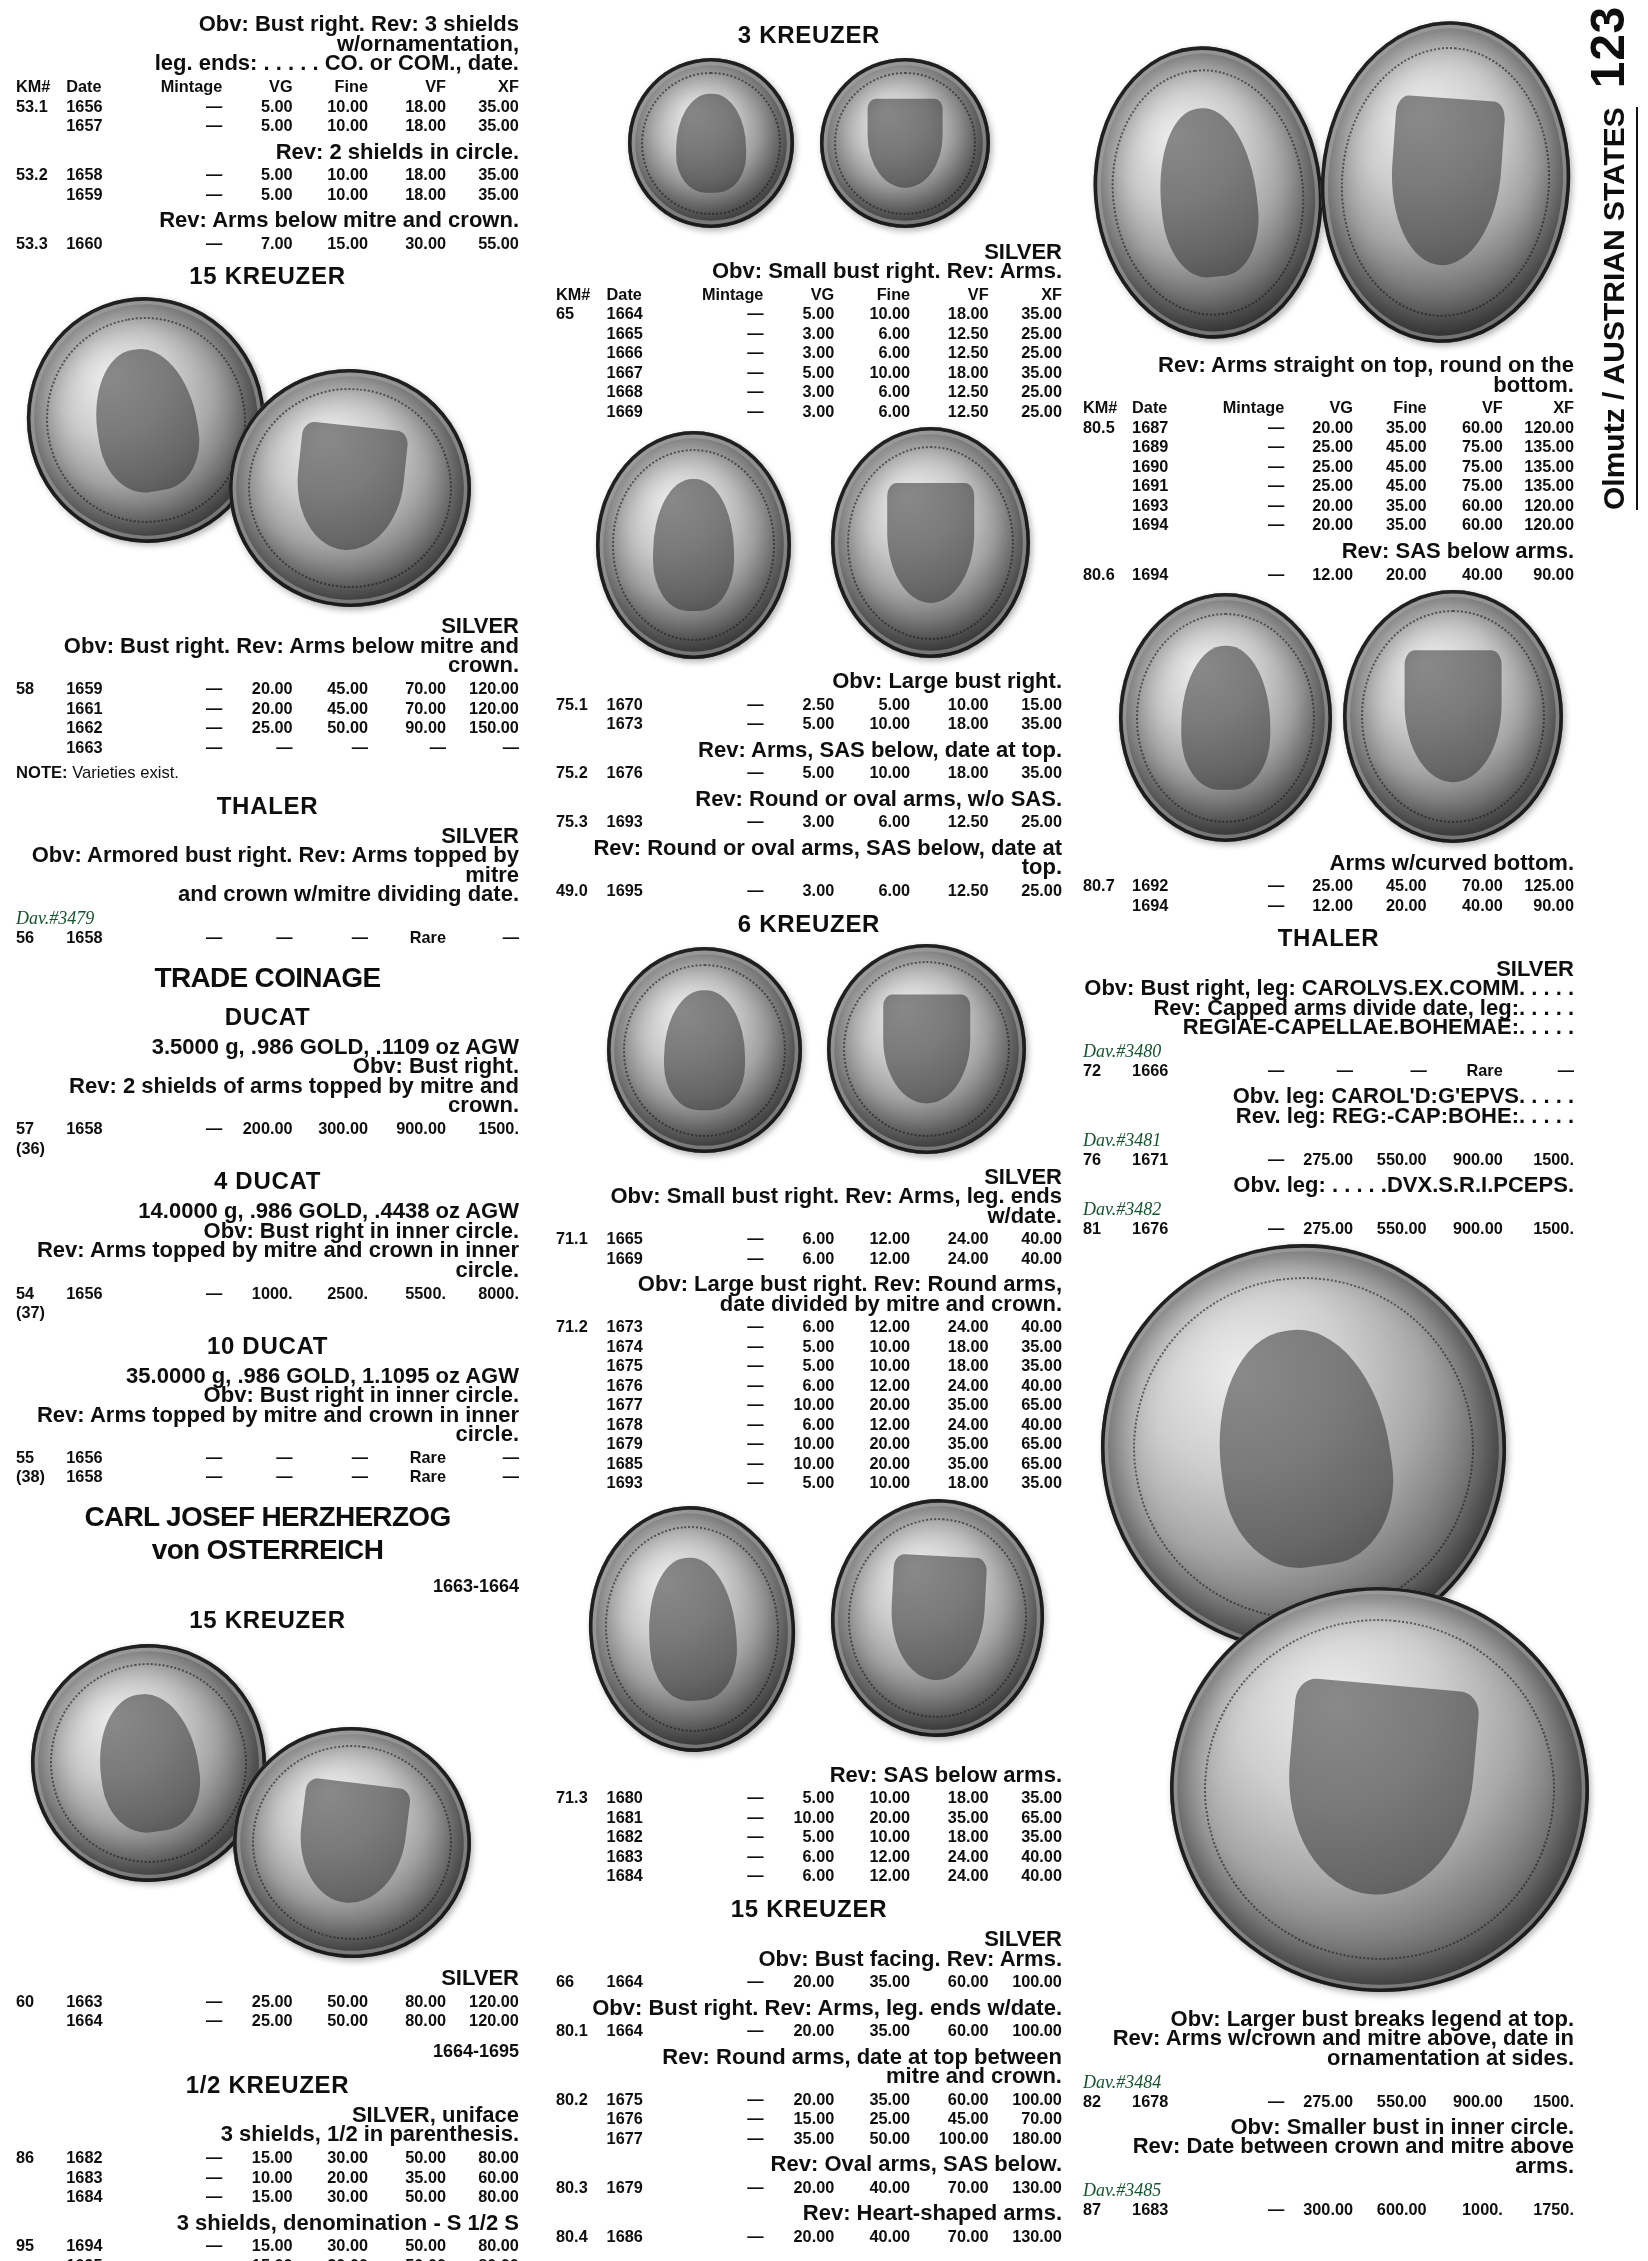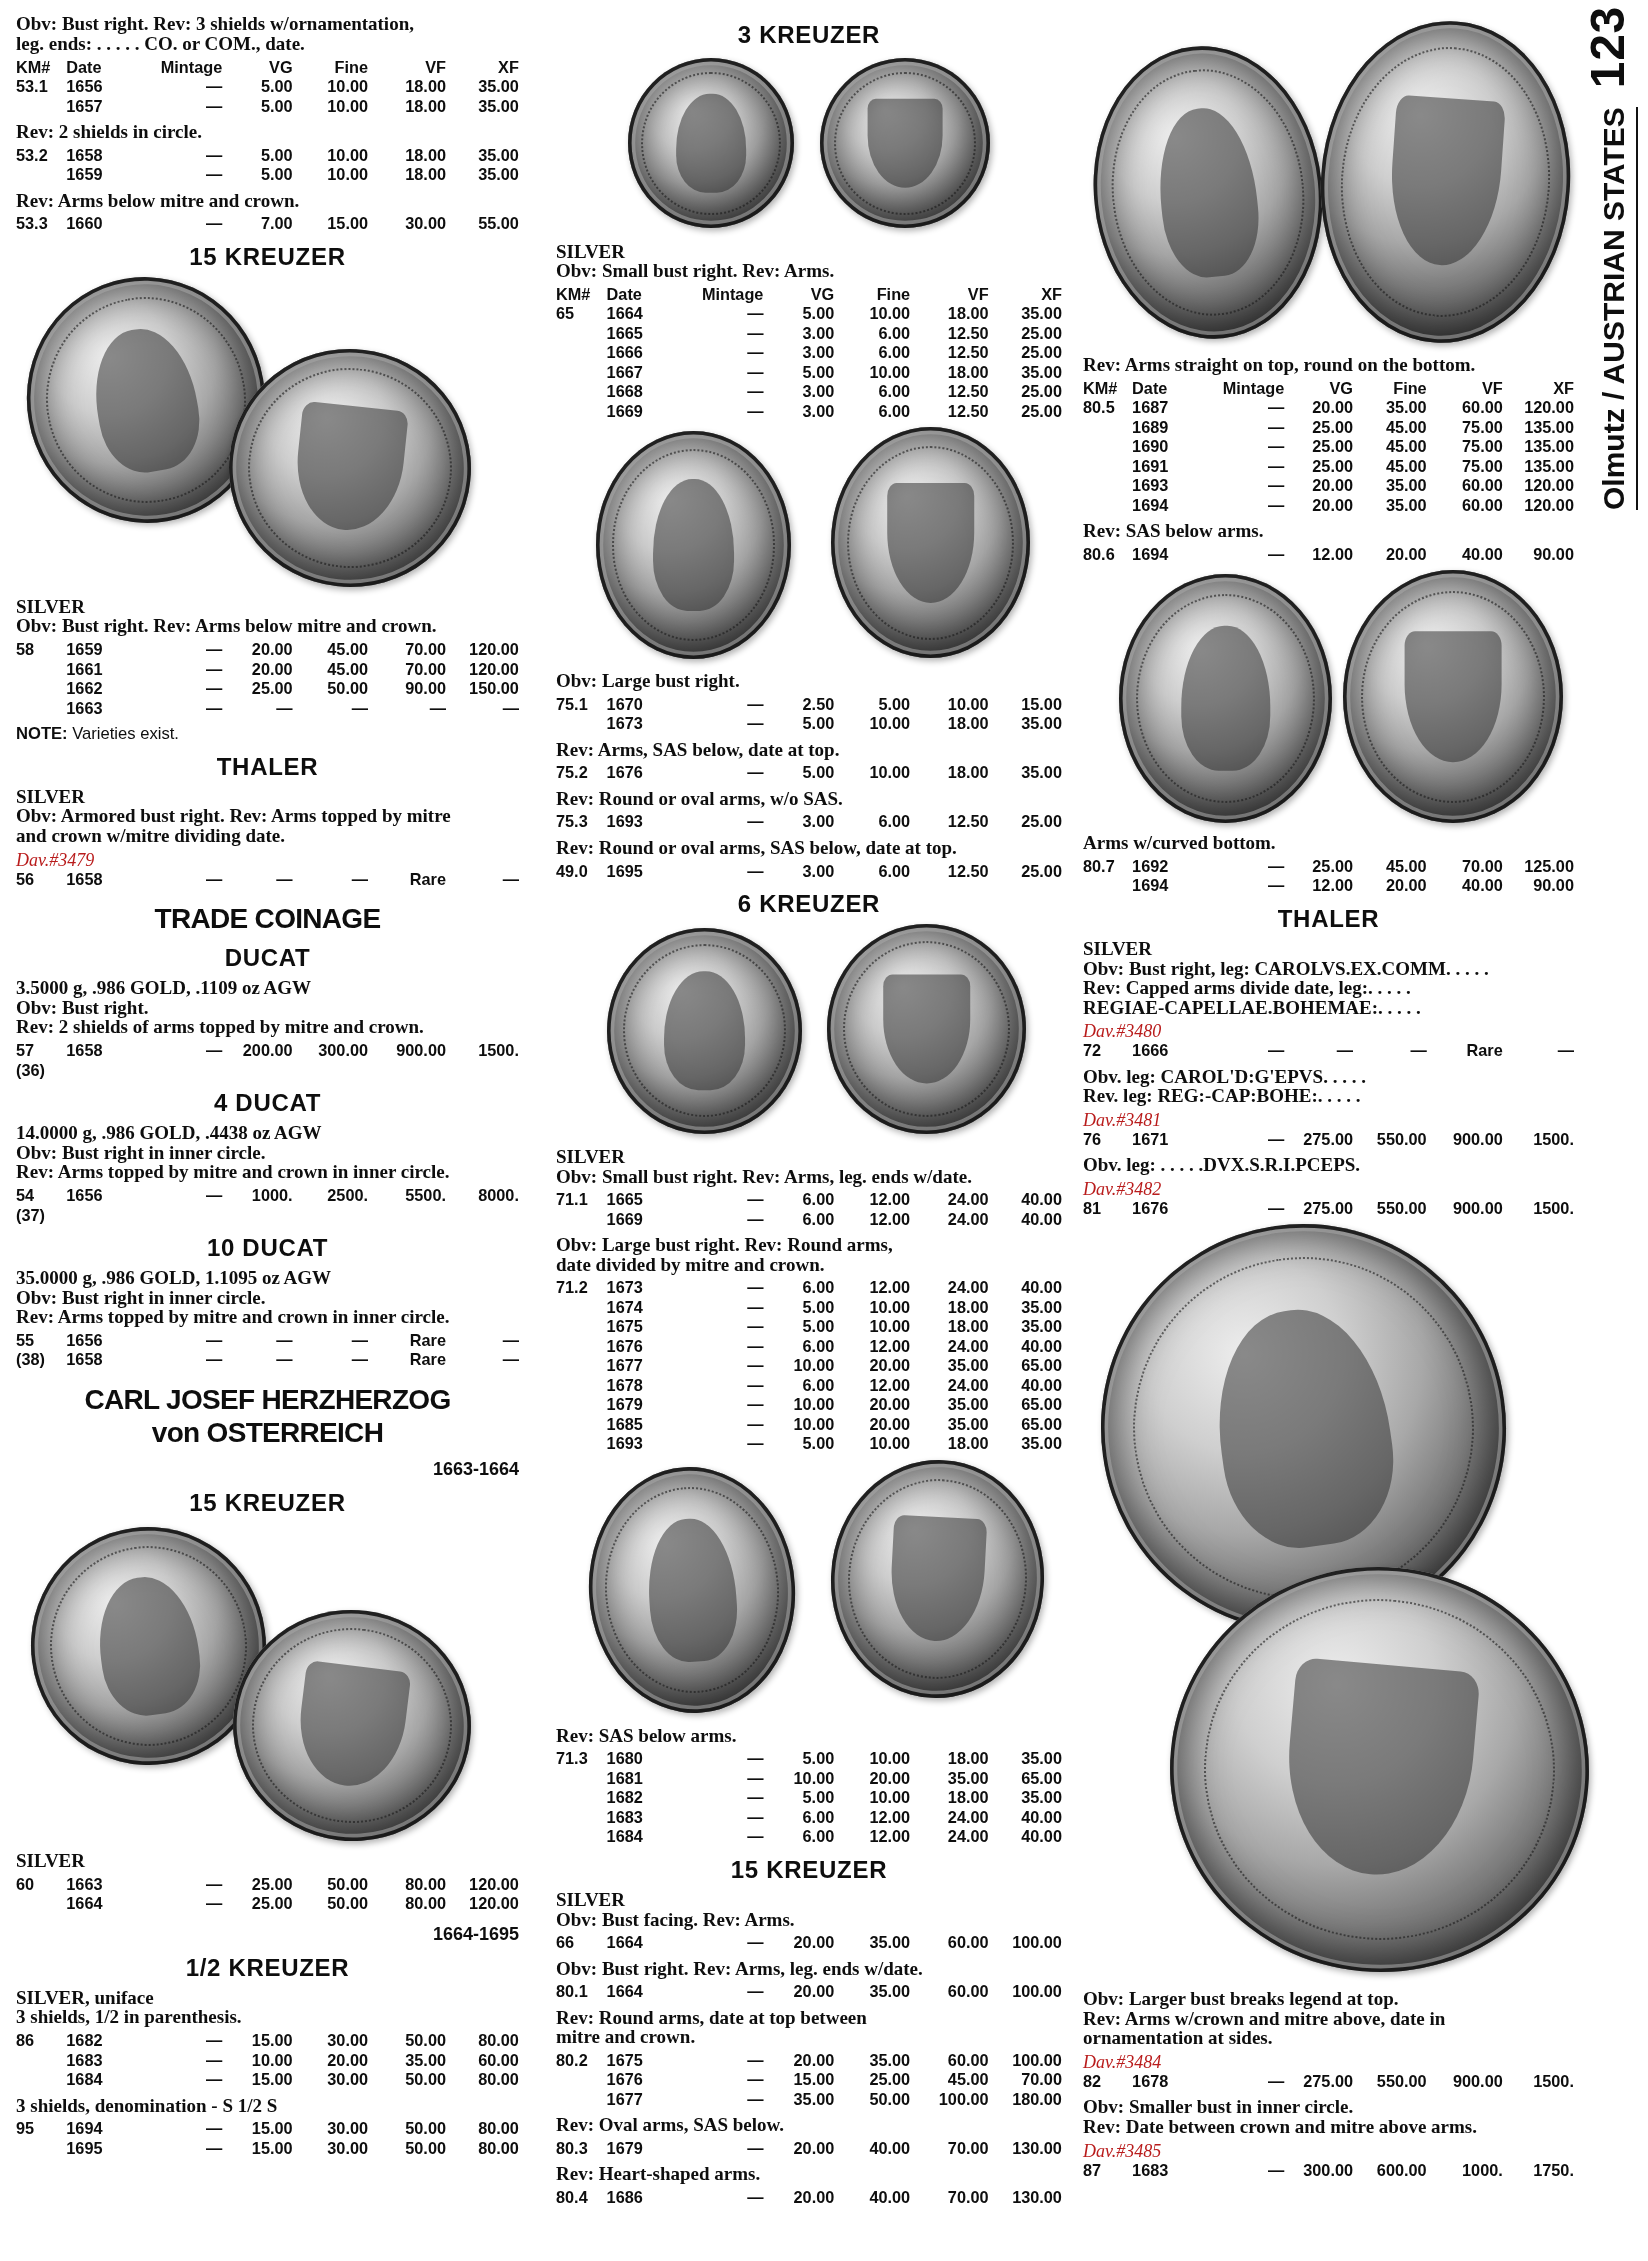--- a/index.html
+++ b/index.html
@@ -3,27 +3,27 @@
 <meta charset="utf-8">
 <style>
   html,body{margin:0;padding:0;background:#e8e8e4;}
   .page{position:relative;width:1648px;height:2261px;background:#ffffff;overflow:hidden;
         font-family:"Liberation Sans",sans-serif;color:#0e0e0e;}
   .col{position:absolute;top:11.6px;}
   #col-left{left:16px;width:503px;}
   #col-mid{left:556px;width:506px;}
   #col-right{left:1083px;width:491px;}
 
-  .note{text-align:left;font-weight:700;font-size:19px;line-height:19.5px;margin:2.9px 0 4.3px;font-family:Liberation Serif, serif;}
+  .note{text-align:right;font-weight:700;font-size:22px;line-height:19.5px;margin:2.9px 0 4.3px;}
   .noteleft{text-align:left;font-size:16.6px;line-height:19.5px;margin:0 0 5.8px;}
   .noteleft .nl-label{font-weight:700;}
   .h1{text-align:center;font-weight:700;font-size:28px;line-height:33px;margin:13px 0 4.3px;letter-spacing:-0.7px;}
   .h2{text-align:center;font-weight:700;font-size:24px;line-height:26px;margin:10px 0 7.2px;letter-spacing:0.7px;}
   .years{text-align:right;font-weight:700;font-size:18px;margin:10px 0 8.7px;}
-  .dav{font-family:"Liberation Serif","DejaVu Serif",serif;font-style:italic;font-size:18px;line-height:20px;margin:4.3px 0 0;color:#b91c1c;}
+  .dav{font-family:"Liberation Serif","DejaVu Serif",serif;font-style:italic;font-size:18px;line-height:20px;margin:4.3px 0 0;color:#14532d;}
   .tbl{margin:0 0 5.8px;}
   .trow{display:grid;grid-template-columns:10% 13.5% 17.5% 14% 15% 15.5% 14.5%;
         font-size:16.3px;line-height:19.5px;font-weight:700;}
   .trow .c2,.trow .c3,.trow .c4,.trow .c5,.trow .c6{text-align:right;}
   .trow .c0,.trow .c1{text-align:left;}
   .thead{font-weight:700;}
 
   .fig{position:relative;margin:5.8px 0;}
   .coin{position:absolute;border-radius:50%;
         background:radial-gradient(circle at 38% 30%,#ededed 0%,#cfcfcf 26%,#a8a8a8 47%,#707070 68%,#343434 90%,#181818 100%);

